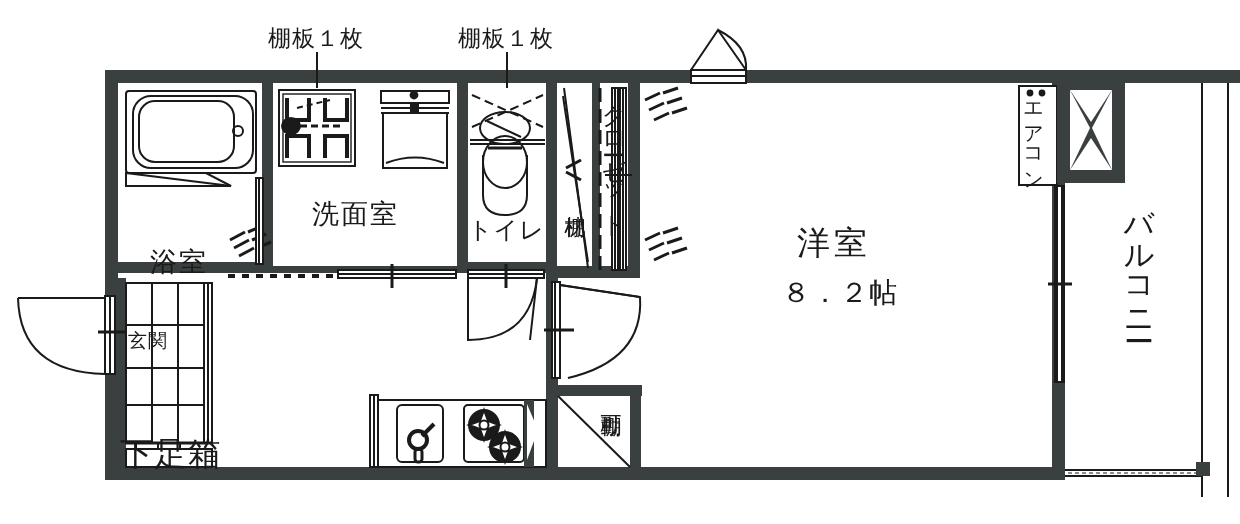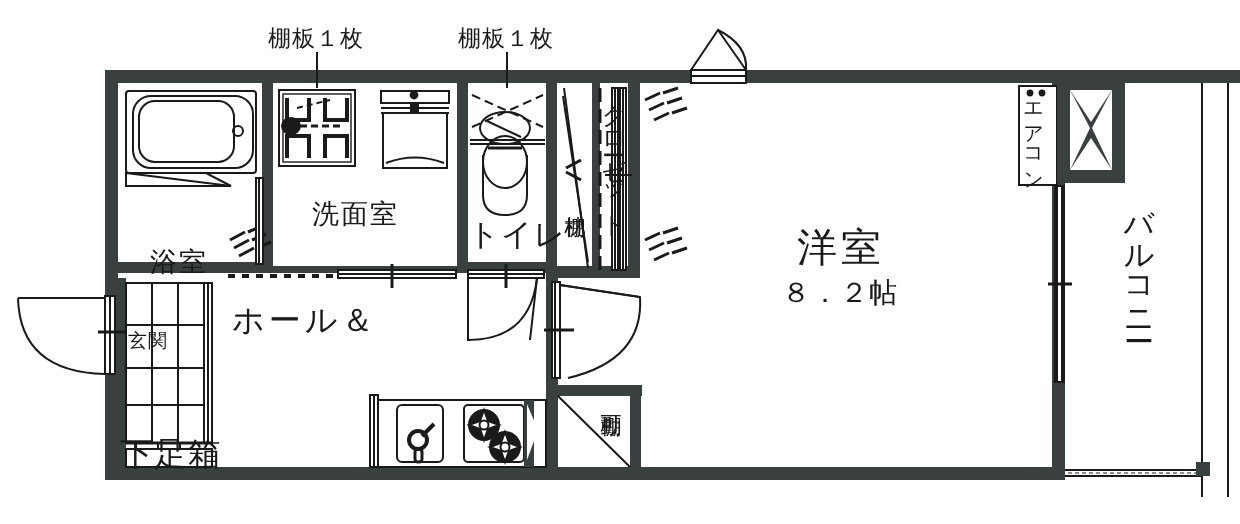--- a/index.html
+++ b/index.html
@@ -276,36 +276,35 @@
 </svg>
 
 <div class="lbl" style="left:268px;top:26px;font-size:23px;letter-spacing:1px;">棚板１枚</div>
 
 <div class="lbl" style="left:458px;top:26px;font-size:23px;letter-spacing:1px;">棚板１枚</div>
 
 <div class="lbl" style="left:150px;top:200px;font-size:27px;letter-spacing:2px;margin-top:48px;">浴室</div>
 
 <div class="lbl" style="left:312px;top:200px;font-size:27px;letter-spacing:2px;">洗面室</div>
 
-<div class="lbl" style="left:468px;top:218px;font-size:31px;letter-spacing:1px;">トイレ</div>
+<div class="lbl" style="left:468px;top:218px;font-size:24px;letter-spacing:1px;">トイレ</div>
 
 <div class="lbl vert" style="left:564px;top:200px;font-size:21px;">枕棚</div>
 
 <div class="lbl vert" style="left:602px;top:88px;font-size:24px;">クローゼット</div>
 
-<div class="lbl" style="left:797px;top:226px;font-size:40px;letter-spacing:4px;">洋室</div>
+<div class="lbl" style="left:797px;top:226px;font-size:33px;letter-spacing:4px;">洋室</div>
 
 <div class="lbl" style="left:782px;top:278px;font-size:28px;letter-spacing:1px;">８．２帖</div>
 
 <div class="lbl vert" style="left:1124px;top:190px;font-size:30px;">バルコニー</div>
 
 <div class="lbl" style="left:128px;top:331px;font-size:19px;letter-spacing:1px;">玄関</div>
 
 <div class="lbl" style="left:120px;top:437px;font-size:33px;letter-spacing:1px;">下足箱</div>
 
-<div class="lbl" style="left:232px;top:304px;font-size:32px;letter-spacing:4px;">ホール＆</div>
 
 
 <div class="lbl vert" style="left:600px;top:399px;font-size:21px;">可動棚</div>
 
 <div class="lbl vert" style="left:1024px;top:90px;font-size:20px;">エアコン</div>
 
 </div>
 
 </body></html>

